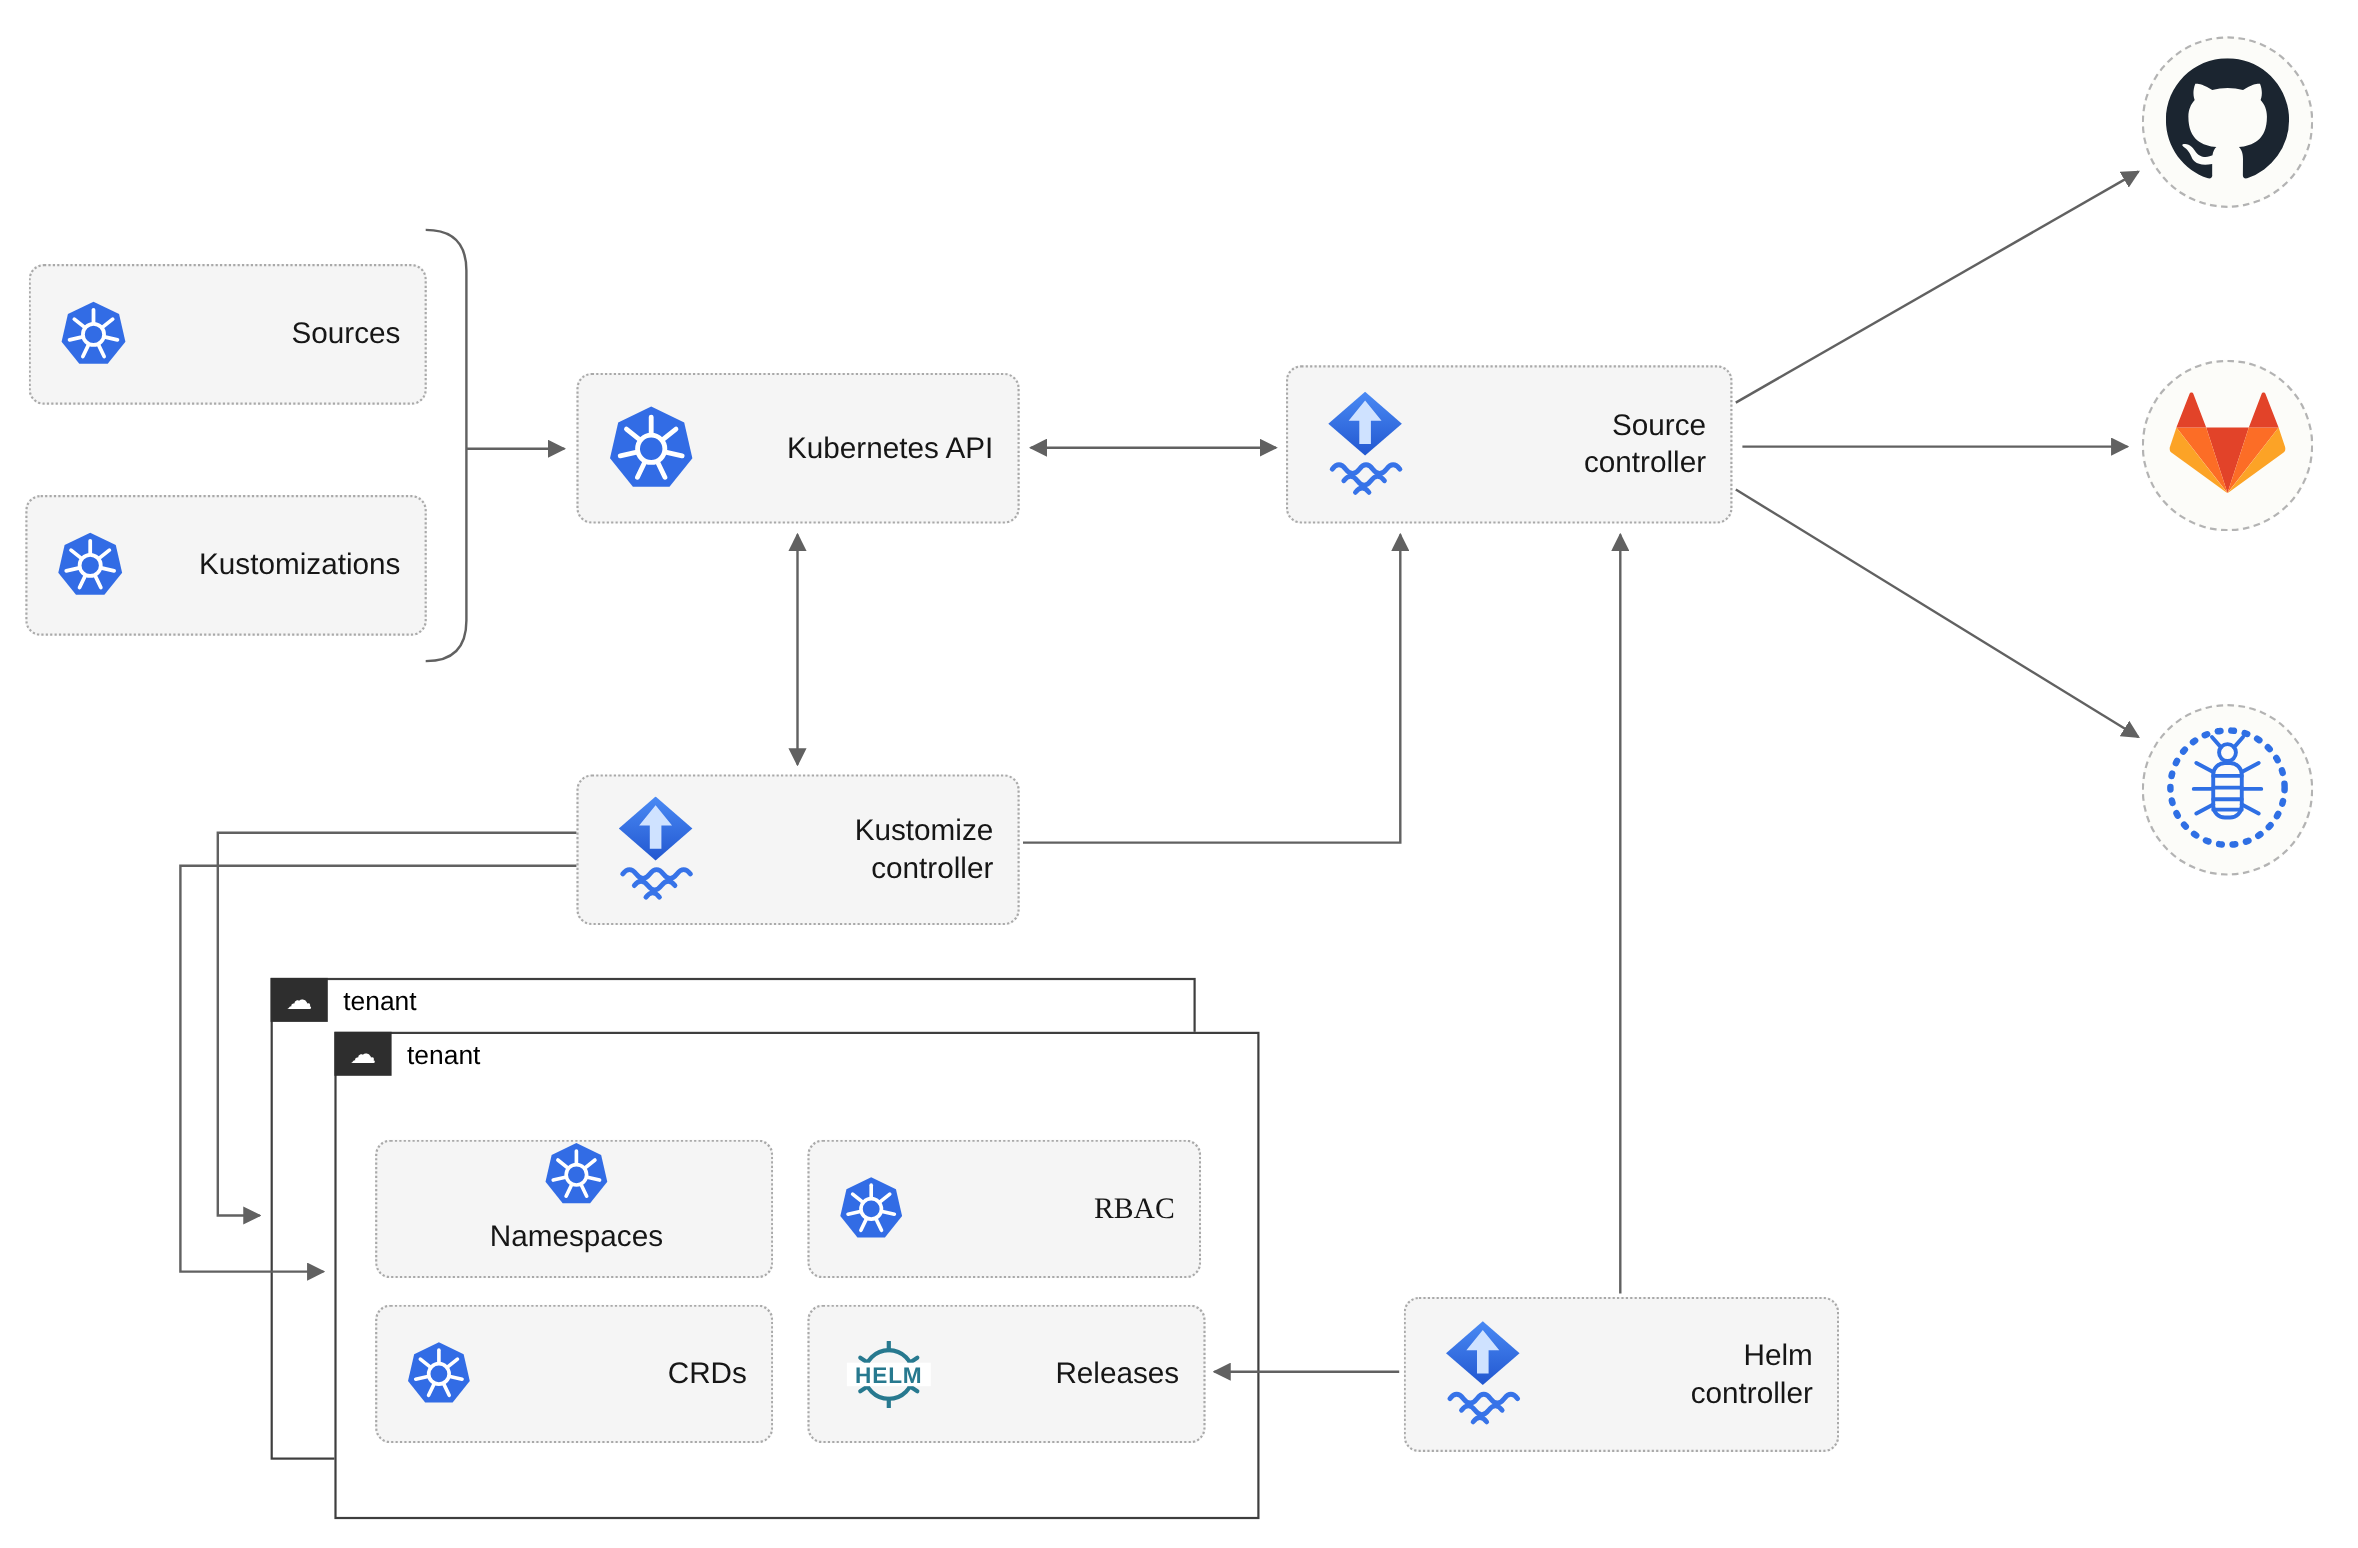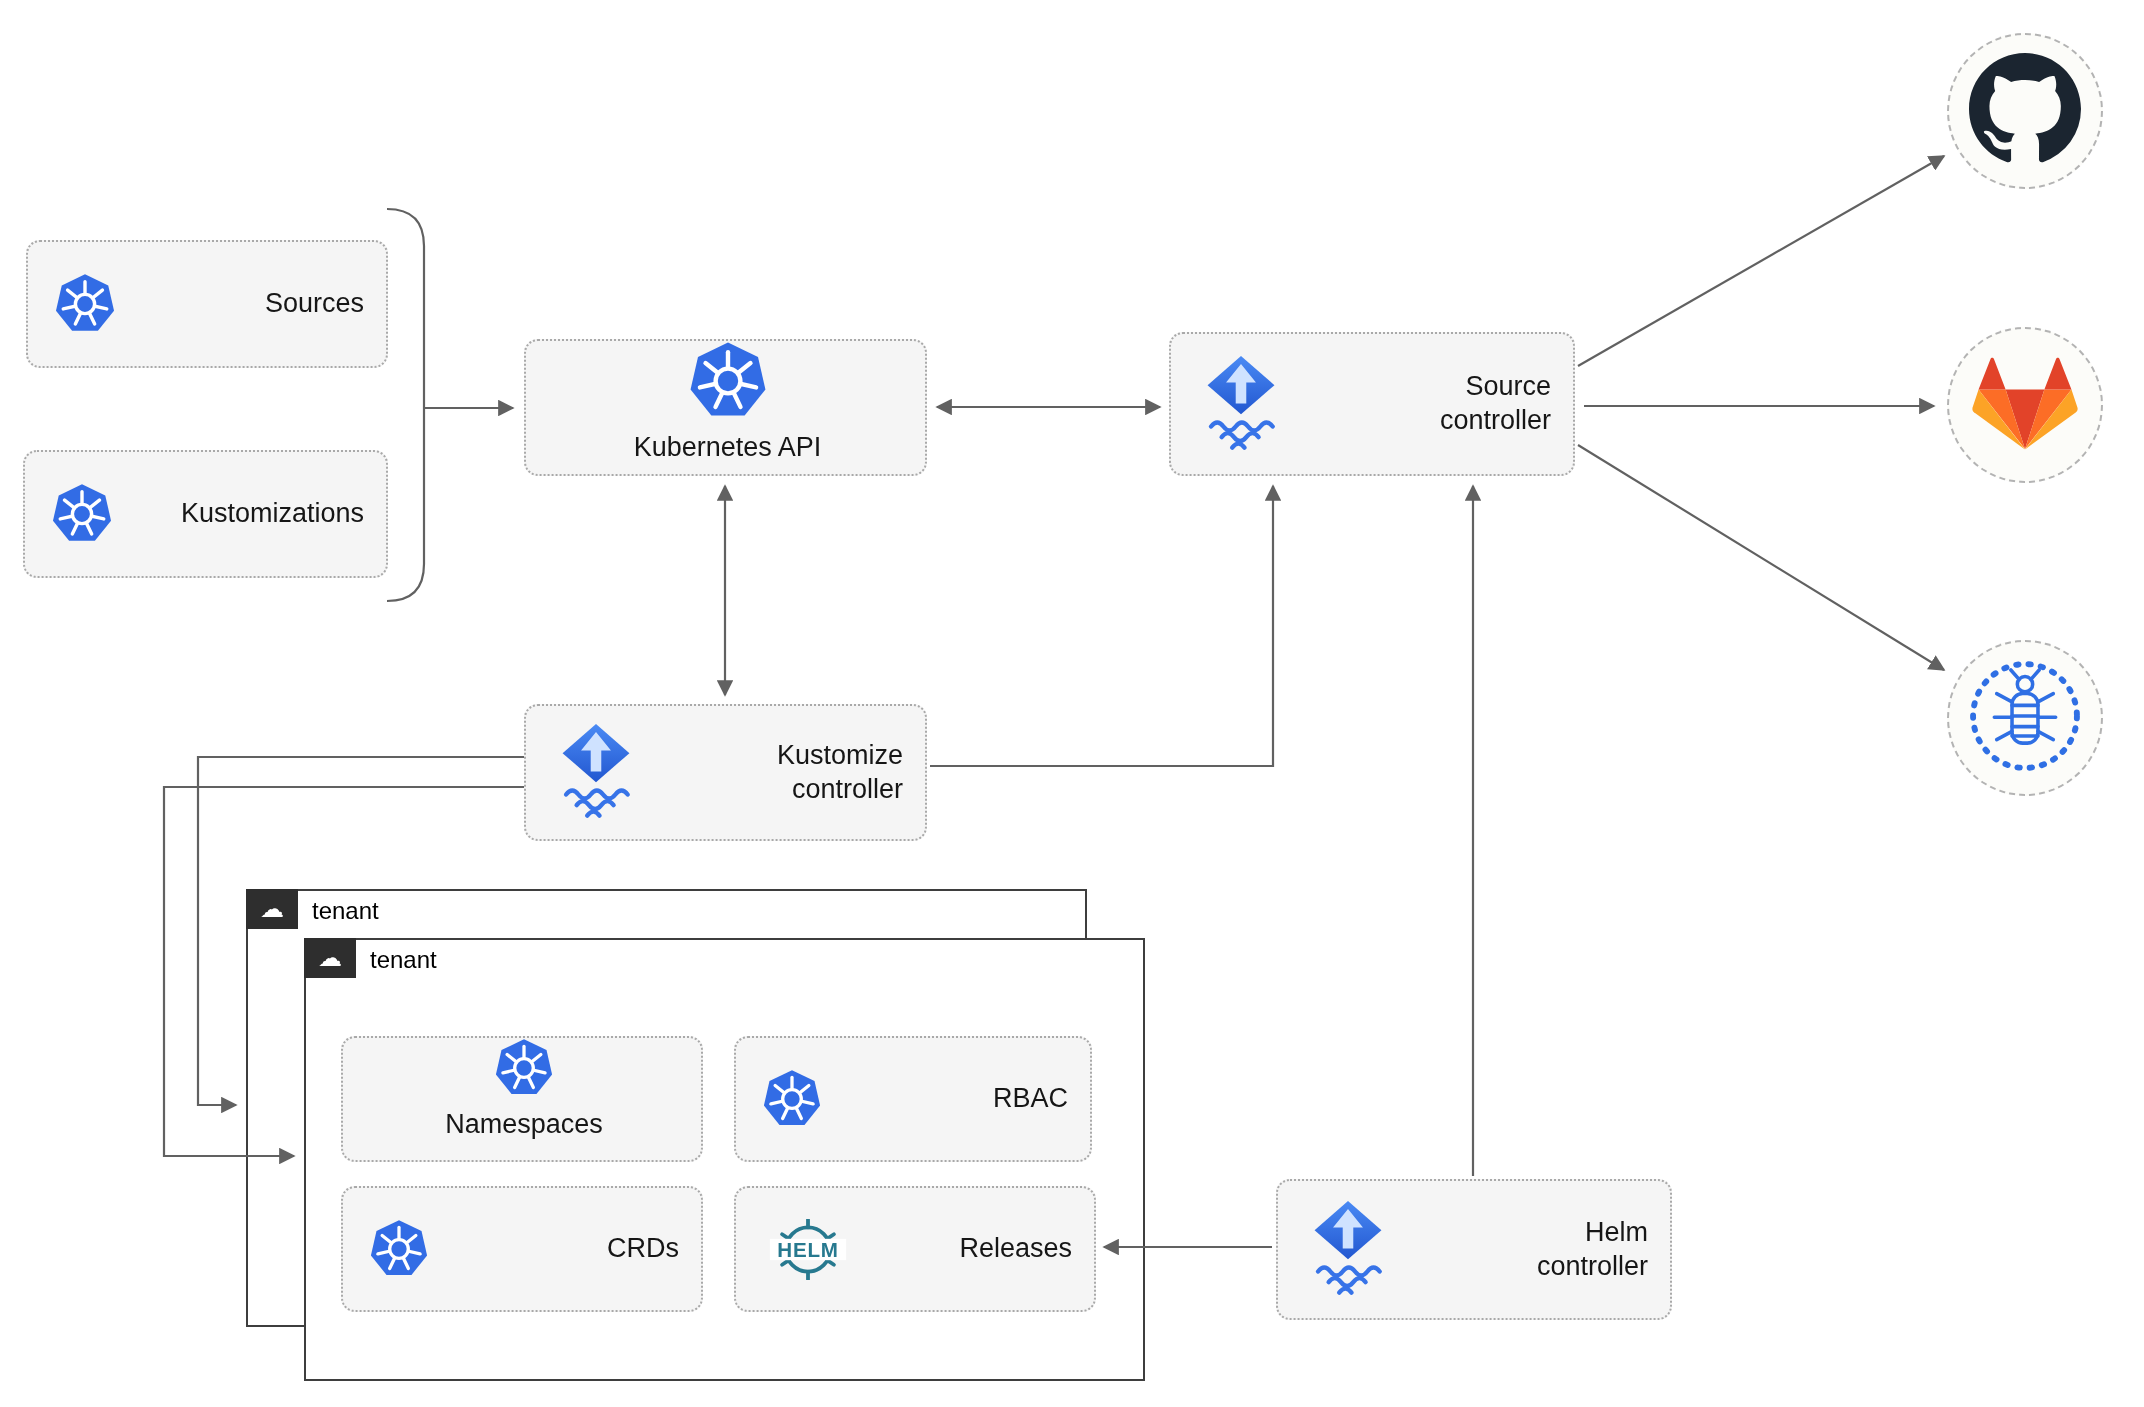--- a/index.html
+++ b/index.html
@@ -155,21 +155,21 @@
 
   <div class="node" style="left:23px; top:450px; width:365px; height:128px;">
     <span class="icon-wrap">
       <svg width="62" height="62" viewBox="0 0 100 100">
           <use href="#icon-k8s"></use>
         </svg>
     </span>
     <span class="label">Kustomizations</span>
   </div>
 
-  <div class="node" style="left:524px; top:339px; width:403px; height:137px;flex-direction:column;">
+  <div class="node" style="left:524px; top:339px; width:403px; height:137px;">
     <span class="icon-wrap">
       <svg width="80" height="80" viewBox="0 0 100 100">
           <use href="#icon-k8s"></use>
         </svg>
     </span>
     <span class="label">Kubernetes API</span>
   </div>
 
   <div class="node" style="left:1169px; top:332px; width:406px; height:144px;">
     <span class="icon-wrap">
@@ -204,21 +204,21 @@
 
     <div class="node" style="left:35px; top:96px; width:362px; height:126px;flex-direction:column;">
       <span class="icon-wrap">
         <svg width="60" height="60" viewBox="0 0 100 100">
             <use href="#icon-k8s"></use>
           </svg>
       </span>
       <span class="label">Namespaces</span>
     </div>
 
-    <div class="node" style="left:428px; top:96px; width:358px; height:126px;">
+    <div class="node" style="left:428px; top:96px; width:358px; height:126px;font-family:Liberation Serif, serif;">
       <span class="icon-wrap">
         <svg width="60" height="60" viewBox="0 0 100 100">
             <use href="#icon-k8s"></use>
           </svg>
       </span>
       <span class="label">RBAC</span>
     </div>
 
     <div class="node" style="left:35px; top:246px; width:362px; height:126px;">
       <span class="icon-wrap">

